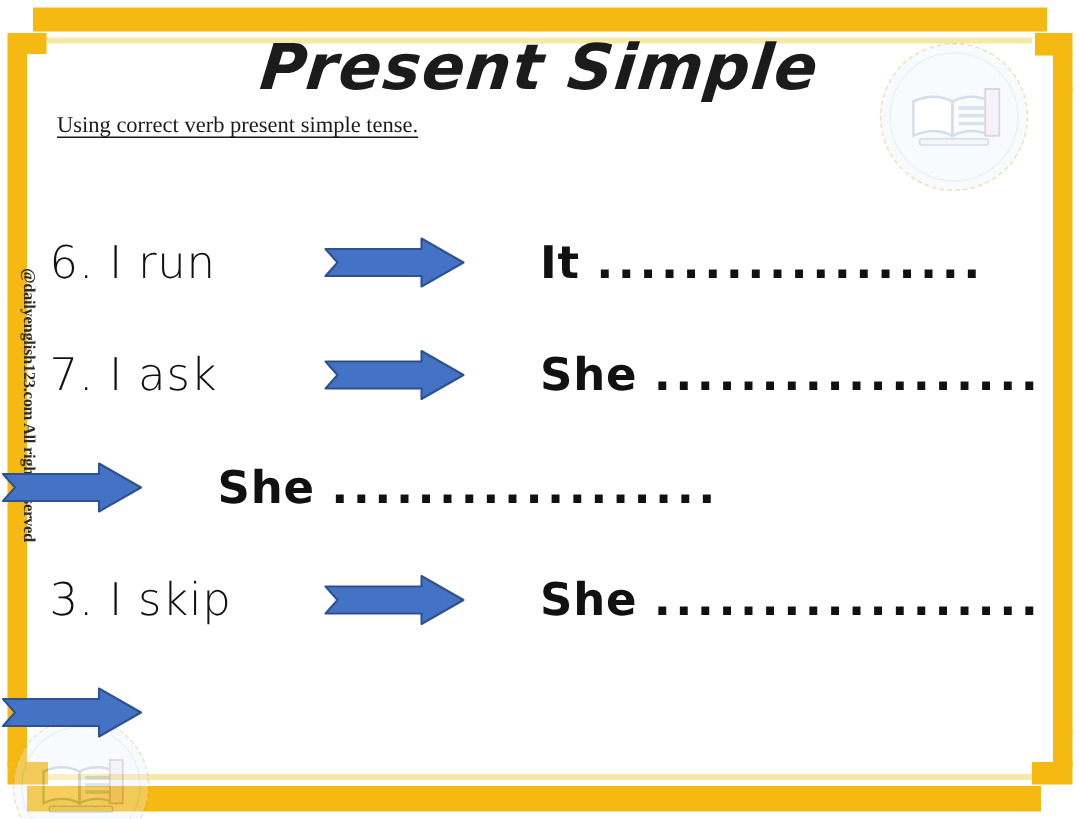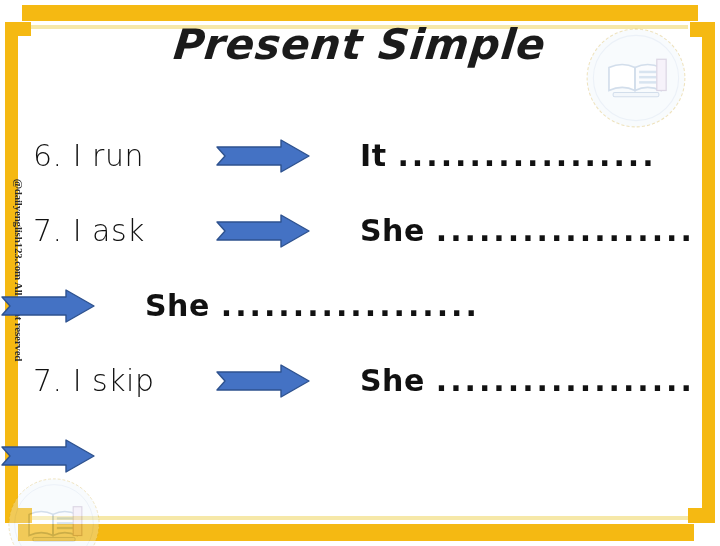--- a/index.html
+++ b/index.html
@@ -100,21 +100,21 @@
     position: absolute;
     left: 0;
     top: 118px;
     width: 720px;
   }
 
   .row {
     position: relative;
     height: 75px;
     display: flex;
-    align-items: center;
+    align-items: flex-end;
   }
 
   .row-left {
     width: 215px;
     padding-left: 33px;
     font-family: "DejaVu Sans", sans-serif;
     font-size: 30px;
     font-weight: 300;
     color: #111111;
     white-space: nowrap;
@@ -200,20 +200,21 @@
       <rect x="53" y="53" width="17" height="2.4" fill="#7FA7D0"></rect>
       <rect x="70" y="32" width="9" height="30" fill="#E4D6F0" stroke="#8E7BA8" stroke-width="1.2"></rect>
       <rect x="28" y="64" width="44" height="4" rx="1.5" fill="#D9E6F4" stroke="#6E93C0" stroke-width="1"></rect>
     </svg>
   </div>
 
   <div id="copyright">@dailyenglish123.com   All right reserved</div>
 
   <div id="title">Present Simple</div>
 
+  <div id="subtitle">Using correct verb present simple tense.</div>
 
   <div id="rows">
 
     <div class="row">
       <div class="row-left">6. I run</div>
       <div class="arrow-cell">
         <svg class="arrow-svg" width="96" height="36" viewBox="0 0 96 36" aria-hidden="true">
           <path d="M2 9 L10 18 L2 27 L66 27 L66 34 L94 18 L66 2 L66 9 Z" fill="#4472C4" stroke="#2E528F" stroke-width="1.4" stroke-linejoin="round"></path>
         </svg>
       </div>
@@ -242,21 +243,21 @@
           <path d="M2 9 L10 18 L2 27 L66 27 L66 34 L94 18 L66 2 L66 9 Z" fill="#4472C4" stroke="#2E528F" stroke-width="1.4" stroke-linejoin="round"></path>
         </svg>
       </div>
       <div class="row-right">
         <span>She</span>
         <span class="blank-dots">..................</span>
       </div>
     </div>
 
     <div class="row">
-      <div class="row-left">7. I skip</div>
+      <div class="row-left">3. I skip</div>
       <div class="arrow-cell">
         <svg class="arrow-svg" width="96" height="36" viewBox="0 0 96 36" aria-hidden="true">
           <path d="M2 9 L10 18 L2 27 L66 27 L66 34 L94 18 L66 2 L66 9 Z" fill="#4472C4" stroke="#2E528F" stroke-width="1.4" stroke-linejoin="round"></path>
         </svg>
       </div>
       <div class="row-right">
         <span>She</span>
         <span class="blank-dots">..................</span>
       </div>
     </div>

